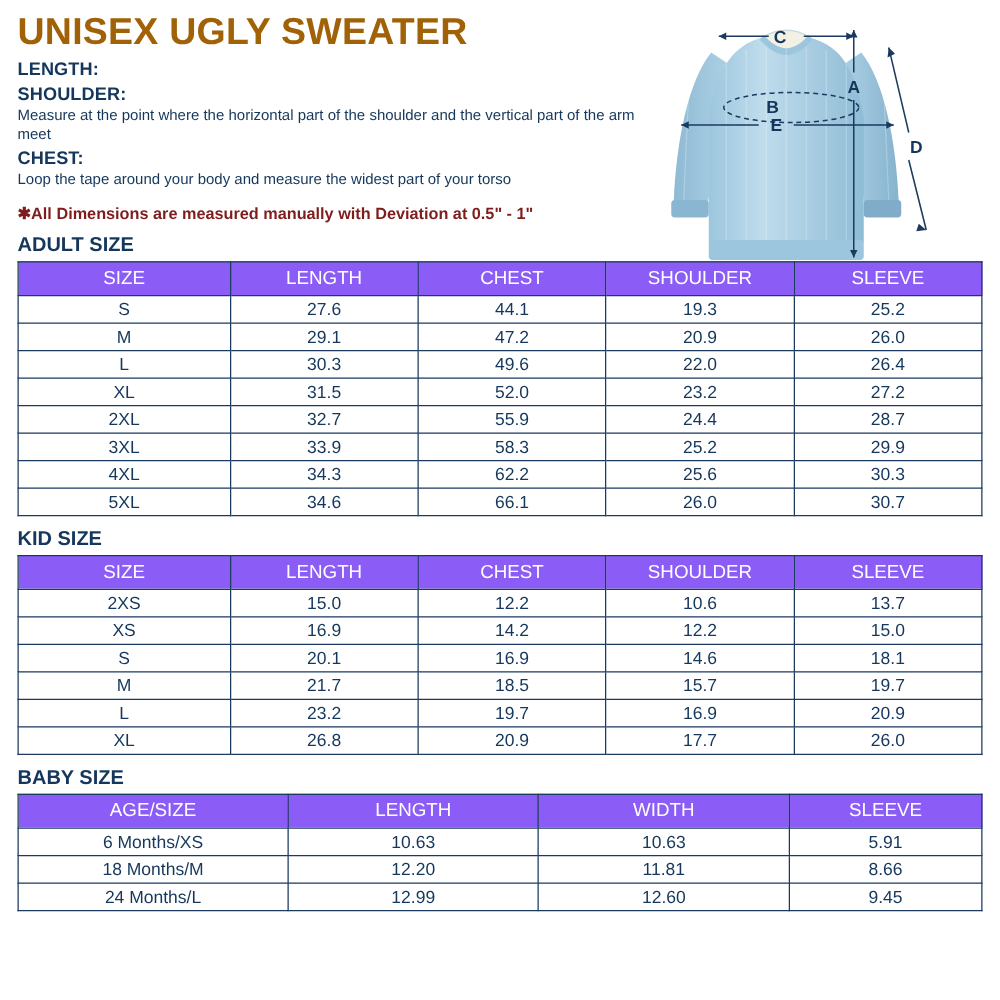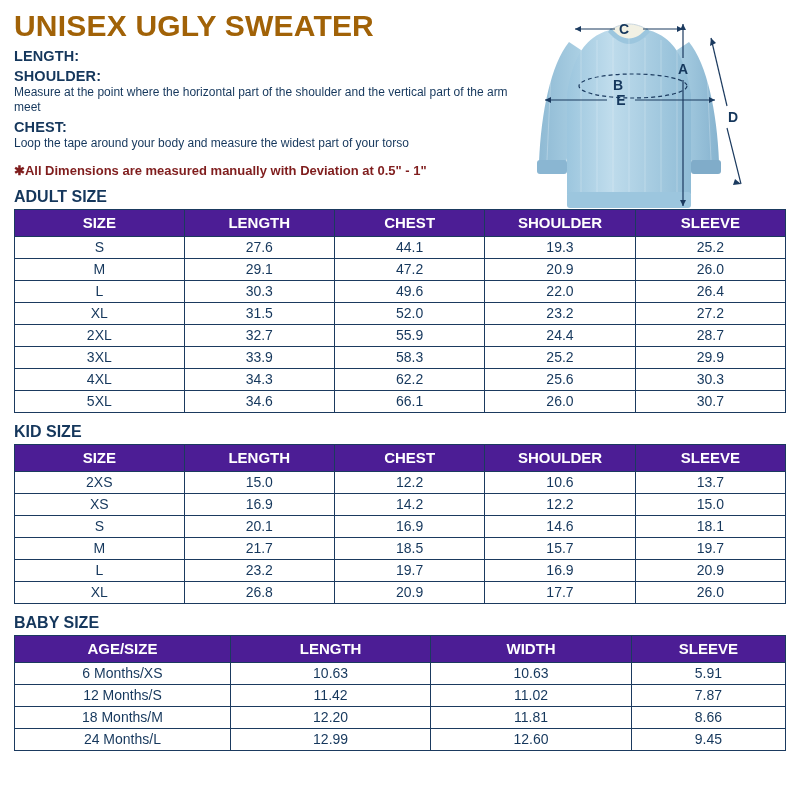--- a/index.html
+++ b/index.html
@@ -50,24 +50,24 @@
   .section-label {
     font-size: 16px; font-weight: bold; color: #15375c;
     margin: 10px 0 3px 0;
   }
   table {
     border-collapse: collapse;
     width: 772px;
     table-layout: fixed;
   }
   th {
-    background: #4c1d95;
+    background: #8b5cf6;
     color: #ffffff;
     font-size: 15px;
-    font-weight: bold;
+    font-weight: normal;
     padding: 4px 0 5px 0;
     border: 1px solid #1b3a5f;
   }
   td {
     font-size: 14px;
     color: #15375c;
     text-align: center;
     padding: 2px 0 3px 0;
     border: 1px solid #1b3a5f;
     background: #ffffff;
@@ -349,26 +349,20 @@
       </tr>
     </thead>
     <tbody>
       <tr>
         <td>6 Months/XS</td>
         <td>10.63</td>
         <td>10.63</td>
         <td>5.91</td>
       </tr>
       <tr>
-        <td>12 Months/S</td>
-        <td>11.42</td>
-        <td>11.02</td>
-        <td>7.87</td>
-      </tr>
-      <tr>
         <td>18 Months/M</td>
         <td>12.20</td>
         <td>11.81</td>
         <td>8.66</td>
       </tr>
       <tr>
         <td>24 Months/L</td>
         <td>12.99</td>
         <td>12.60</td>
         <td>9.45</td>

